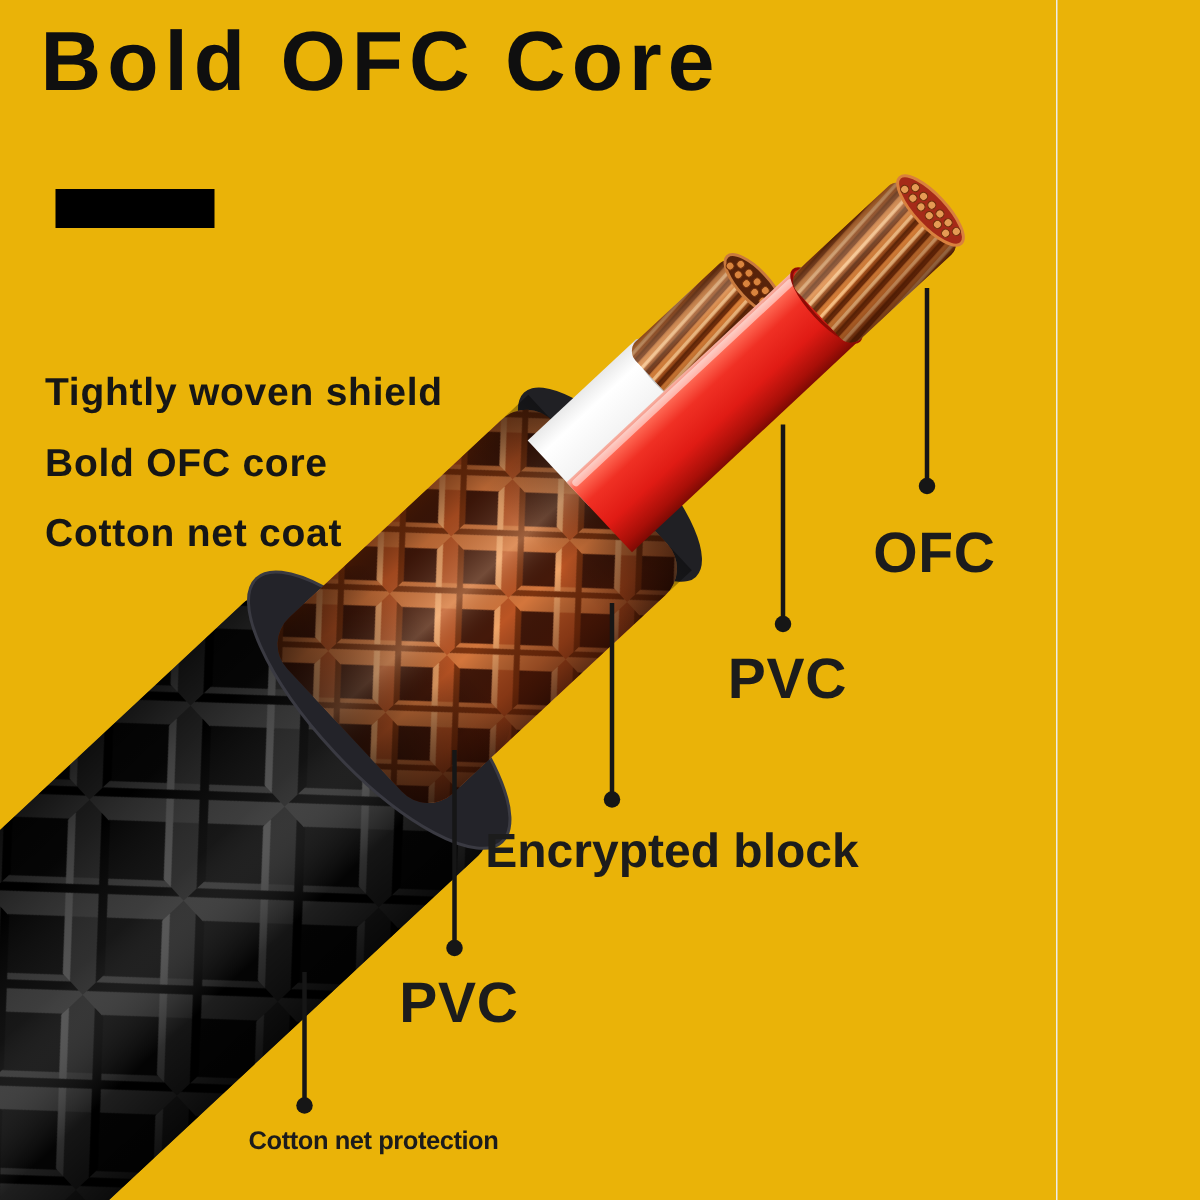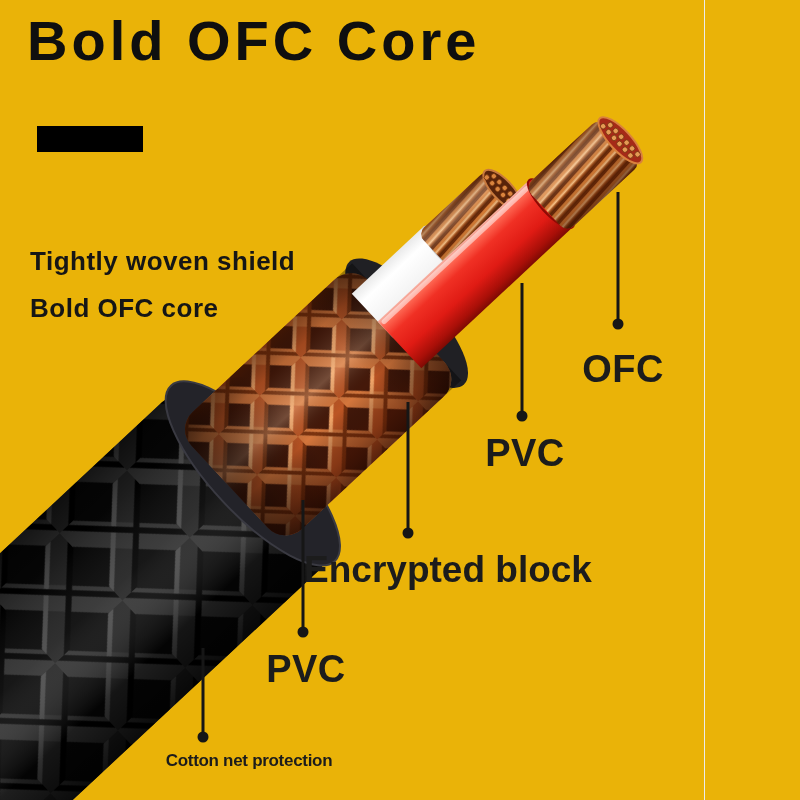--- a/index.html
+++ b/index.html
@@ -20,21 +20,21 @@
   .left-labels div{
     font-size:26px;font-weight:700;line-height:47px;color:#161616;white-space:nowrap;letter-spacing:0.5px;
   }
   .cable-svg{position:absolute;left:0;top:0;pointer-events:none;}
   .callout-line{position:absolute;width:3px;background:#161616;transform:translateX(-50%);}
   .callout-dot{position:absolute;width:11px;height:11px;border-radius:50%;background:#161616;transform:translate(-50%,-50%);}
   .callout-label{
     position:absolute;transform:translateX(-50%);
     font-weight:700;font-size:38px;color:#1c1c1c;white-space:nowrap;letter-spacing:0.5px;
   }
-  .callout-label.mid{font-size:37px;letter-spacing:0;}
+  .callout-label.mid{font-size:32px;letter-spacing:0;}
   .callout-label.small{font-size:17px;letter-spacing:-0.3px;}
 </style>
 </head>
 <body>
 
 <div class="stage">
 
   <div class="photo-edge" style="left:704px;"></div>
 
   <svg class="cable-svg" width="800" height="800" viewBox="0 0 800 800" aria-hidden="true">
@@ -216,20 +216,21 @@
       </g>
     </g>
   </svg>
 
   <h1 class="page-title">Bold OFC Core</h1>
   <div class="title-bar"></div>
 
   <div class="left-labels">
     <div>Tightly woven shield</div>
     <div>Bold OFC core</div>
+    <div>Cotton net coat</div>
   </div>
 
   <div>
     <div class="callout-line" style="left:618px;top:192px;height:127px;"></div>
     <div class="callout-dot" style="left:618px;top:324px;"></div>
     <div class="callout-label" style="left:623px;top:348px;">OFC</div>
   </div>
 
   <div>
     <div class="callout-line" style="left:522px;top:283px;height:128px;"></div>

